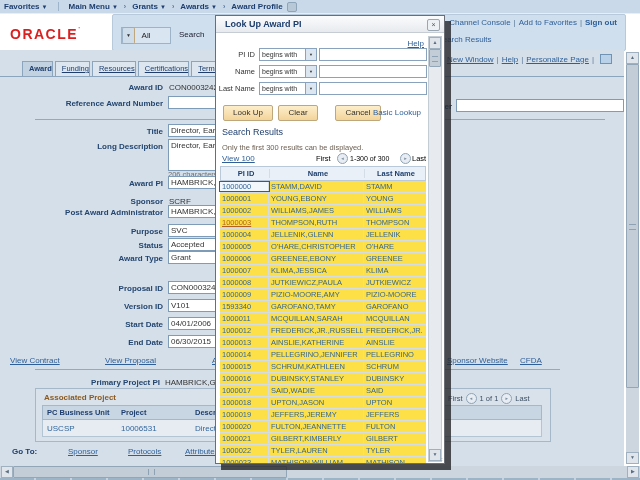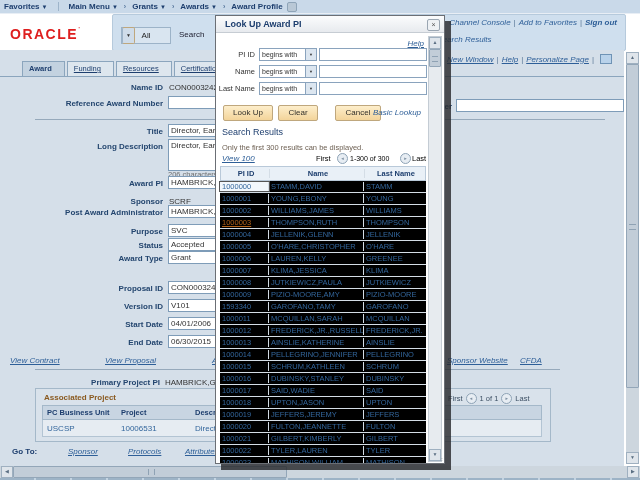--- a/index.html
+++ b/index.html
@@ -5,21 +5,21 @@
   html,body{margin:0;padding:0;background:#fff;}
   #screen{position:relative;width:640px;height:480px;overflow:hidden;
           font-family:"Liberation Sans",sans-serif;background:#fff;
           -webkit-font-smoothing:antialiased;}
   .abs{position:absolute;}
   .navy{color:#1d3e6e;}
   .lbl{font-weight:bold;color:#24466f;font-size:8px;text-align:right;white-space:nowrap;}
   .val{font-size:8px;color:#333;white-space:nowrap;}
   .inp{background:#fff;border:1px solid #7e9cb8;font-size:8px;color:#333;
        padding:1px 2px;height:9px;line-height:9px;white-space:nowrap;overflow:hidden;}
-  .link{color:#2e5f98;font-size:8px;cursor:pointer;white-space:nowrap;text-decoration:none;font-style:italic;}
+  .link{color:#2e5f98;font-size:8px;cursor:pointer;white-space:nowrap;text-decoration:none;}
   .link.u{text-decoration:underline;}
   .sep{color:#5b7898;font-size:8px;margin:0 3px;}
   .hr{height:1px;background:#96a9bb;}
   
   #crumbbar{left:0;top:0;width:640px;height:13px;background:#c9d9e9;border-bottom:1px solid #e8eef5;
             display:flex;align-items:center;font-size:8px;color:#1d3e6e;font-weight:bold;}
   .crumb{margin:0 4px;white-space:nowrap;cursor:pointer;}
   .caret{font-size:6px;color:#1d3e6e;margin-left:2px;}
   .crumbsep{color:#54749a;font-size:7px;margin:0 2px;}
   .vline{width:1px;height:9px;background:#9db4ca;margin:0 6px;}
@@ -35,21 +35,21 @@
                  display:flex;align-items:center;justify-content:center;font-size:5px;color:#333;}
   #searchlabel{left:66px;top:15px;font-size:8px;color:#223;}
   #hdrlinks{right:8px;top:3px;display:flex;align-items:center;font-size:8px;}
   #lastsearch{left:307px;top:20px;}
   
   #content{left:0;top:50px;width:624px;height:416px;background:#d5dfe9;}
   #utilrow{right:12px;top:4px;display:flex;align-items:center;font-size:8px;}
   #pagebaricon{display:inline-block;width:10px;height:8px;background:#b9d2ea;border:1px solid #6f93b5;margin-left:3px;}
   
   #tabs{left:22px;top:11px;display:flex;}
-  .tab{height:13px;padding:2px 12px 0 6px;border:1px solid #8ba5bd;border-bottom:none;margin-right:2px;
+  .tab{height:13px;padding:2px 0 0 6px;border:1px solid #8ba5bd;border-bottom:none;margin-right:2px;
        background:#dde6ee;font-size:7.5px;color:#1d3e6e;white-space:nowrap;cursor:pointer;}
   .tab .tl{text-decoration:underline;}
   .tab.active{background:#c3d2e0;font-weight:bold;}
   .tab.active .tl{text-decoration:none;}
   #tabline{left:0;top:26px;width:624px;height:1px;background:#8ba5bd;}
   
   #assoc{left:35px;top:338px;width:514px;height:52px;background:#d9e2eb;border:1px solid #a4b8c9;}
   #assoc .title{position:absolute;left:8px;top:4px;color:#8a5a20;font-weight:bold;font-size:8px;}
   .pagin{display:flex;align-items:center;font-size:7.5px;color:#3c4f63;white-space:nowrap;}
   .circ{display:inline-block;width:9px;height:9px;border-radius:50%;border:1px solid #8ea3b6;
@@ -90,21 +90,21 @@
             font-size:4px;color:#333;line-height:11px;text-align:center;}
   .minput{position:absolute;left:103px;width:106px;height:11px;background:#fff;border:1px solid #8aa3bd;}
   .btn{position:absolute;height:14px;background:linear-gradient(#fdeecb,#f3d49a);border:1px solid #bfa77d;
        border-radius:2px;font-size:8px;color:#33302a;text-align:center;line-height:13px;cursor:pointer;}
   #mres-title{position:absolute;left:6px;top:94px;font-size:9px;color:#1d3e6e;}
   #mres-note{position:absolute;left:6px;top:110px;font-size:7.5px;color:#6e6154;}
   #mtoolbar{position:absolute;left:6px;top:121px;right:16px;display:flex;align-items:center;font-size:7.5px;}
   #mtable{position:absolute;left:4px;top:133px;width:206px;}
   #mtable .mth{display:flex;height:13px;background:#e9f0f7;border:1px solid #b9c9d9;align-items:center;}
   #mtable .mth span{font-size:7.5px;font-weight:bold;color:#1d3e6e;text-align:center;}
-  .trow{display:flex;height:11px;border-bottom:1px solid #d4dde6;align-items:center;background:#000000;justify-content:center;}
+  .trow{display:flex;height:11px;border-bottom:1px solid #d4dde6;align-items:center;background:#fde047;justify-content:center;}
   .trow span{font-size:7.5px;color:#33669c;white-space:nowrap;overflow:hidden;}
   .mc1{width:46px;padding-left:2px;border-right:1px solid #d4dde6;}
   .mc2{width:92px;padding-left:2px;border-right:1px solid #d4dde6;}
   .mc3{flex:1;padding-left:2px;}
   .trow.focus .mc1{outline:1px solid #555;background:#f2f7fc;}
   .trow.visited .mc1{color:#b2621a;text-decoration:underline;}
   #msb{position:absolute;right:2px;top:3px;width:12px;height:424px;background:#e7ebef;border:1px solid #c4ccd4;}
   #mgrip{position:absolute;right:2px;bottom:1px;font-size:6px;color:#8a929a;letter-spacing:-1px;}
 </style>
 </head>
@@ -156,21 +156,21 @@
 
     <div id="tabs" class="abs">
       <div class="tab active"><span class="tl">Award</span></div>
       <div class="tab"><span class="tl">Funding</span></div>
       <div class="tab"><span class="tl">Resources</span></div>
       <div class="tab"><span class="tl">Certifications</span></div>
       <div class="tab"><span class="tl">Terms</span></div>
     </div>
     <div id="tabline" class="abs"></div>
 
-    <div class="abs lbl" style="left:0;top:33px;width:163px;">Name ID</div>
+    <div class="abs lbl" style="left:0;top:33px;width:163px;">Award ID</div>
     <div class="abs val" style="left:169px;top:33px;">CON0003242</div>
 
     <div class="abs lbl" style="left:0;top:49px;width:163px;">Reference Award Number</div>
     <div class="abs inp" style="left:168px;top:46px;width:177px;"></div>
 
     <div class="abs lbl" style="left:392px;top:52px;width:60px;">Number</div>
     <div class="abs inp" style="left:456px;top:49px;width:162px;"></div>
 
     <div class="abs hr" style="left:35px;top:69px;width:570px;"></div>
 
@@ -355,21 +355,21 @@
               <span class="mc2">JELLENIK,GLENN</span>
               <span class="mc3">JELLENIK</span>
             </div>
             <div class="trow">
               <span class="mc1">1000005</span>
               <span class="mc2">O'HARE,CHRISTOPHER</span>
               <span class="mc3">O'HARE</span>
             </div>
             <div class="trow">
               <span class="mc1">1000006</span>
-              <span class="mc2">LAUREN,KELLY</span>
+              <span class="mc2">GREENEE,EBONY</span>
               <span class="mc3">GREENEE</span>
             </div>
             <div class="trow">
               <span class="mc1">1000007</span>
               <span class="mc2">KLIMA,JESSICA</span>
               <span class="mc3">KLIMA</span>
             </div>
             <div class="trow">
               <span class="mc1">1000008</span>
               <span class="mc2">JUTKIEWICZ,PAULA</span>

